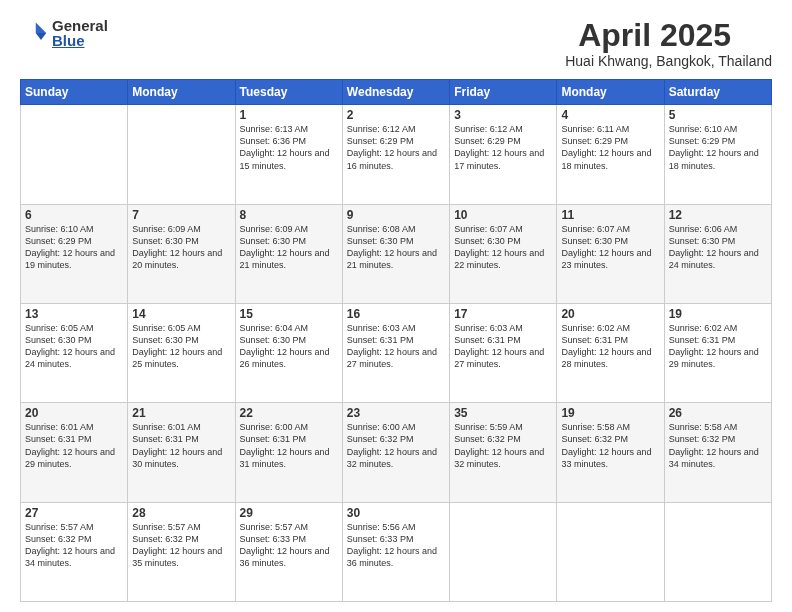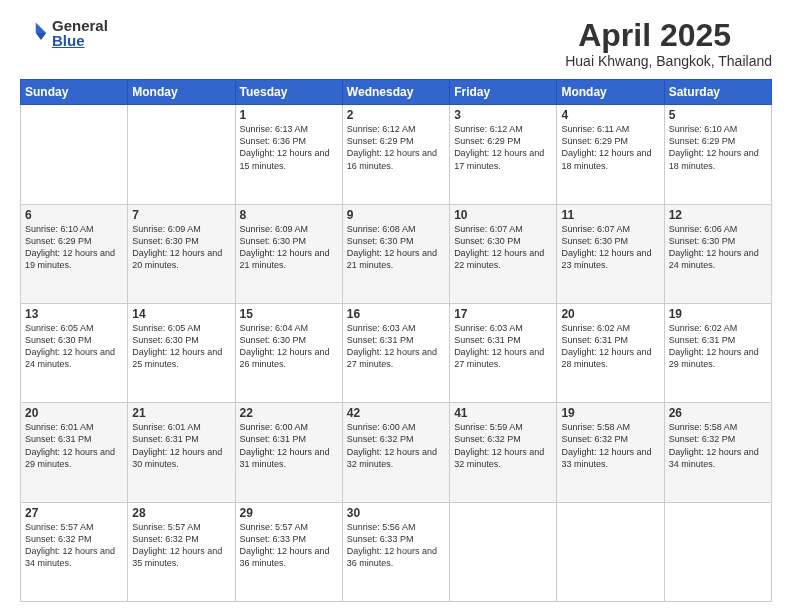--- a/index.html
+++ b/index.html
@@ -280,27 +280,27 @@
 Sunset: 6:31 PM
 Daylight: 12 hours and 30 minutes.</div>
           </td>
           <td>
             <span class="day-num">22</span>
             <div class="day-info">Sunrise: 6:00 AM
 Sunset: 6:31 PM
 Daylight: 12 hours and 31 minutes.</div>
           </td>
           <td>
-            <span class="day-num">42</span>
+            <span class="day-num">23</span>
             <div class="day-info">Sunrise: 6:00 AM
 Sunset: 6:32 PM
 Daylight: 12 hours and 32 minutes.</div>
           </td>
           <td>
-            <span class="day-num">41</span>
+            <span class="day-num">35</span>
             <div class="day-info">Sunrise: 5:59 AM
 Sunset: 6:32 PM
 Daylight: 12 hours and 32 minutes.</div>
           </td>
           <td>
             <span class="day-num">19</span>
             <div class="day-info">Sunrise: 5:58 AM
 Sunset: 6:32 PM
 Daylight: 12 hours and 33 minutes.</div>
           </td>

